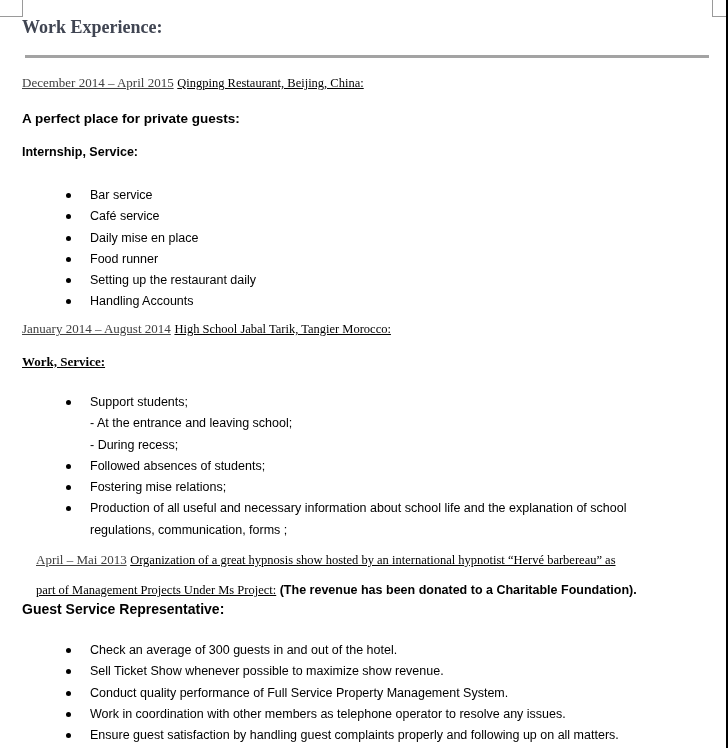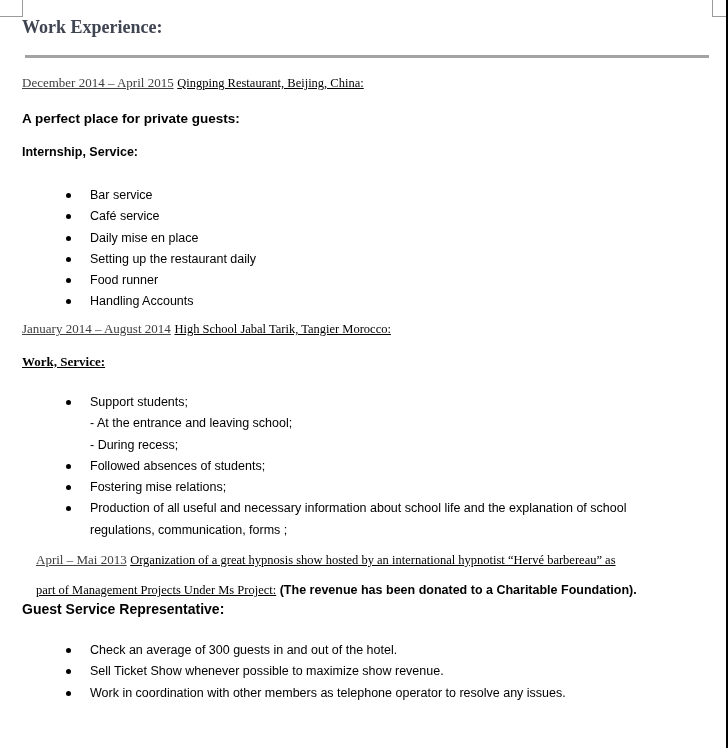--- a/index.html
+++ b/index.html
@@ -138,22 +138,22 @@
     <span class="date">December 2014 – April 2015</span>
     <span class="org">Qingping Restaurant, Beijing, China:</span>
   </div>
   <div class="subhead bold-sans" style="top:111px; font-size:13.5px;">A perfect place for private guests:</div>
   <div class="subhead bold-sans" style="top:145px; font-size:12.5px;">Internship, Service:</div>
 
   <ul class="bullets" style="top:177px;">
     <li><span class="dot"></span><span>Bar service</span></li>
     <li><span class="dot"></span><span>Café service</span></li>
     <li><span class="dot"></span><span>Daily mise en place</span></li>
+    <li><span class="dot"></span><span>Food runner</span></li>
     <li><span class="dot"></span><span>Setting up the restaurant daily</span></li>
-    <li><span class="dot"></span><span>Food runner</span></li>
     <li><span class="dot"></span><span>Handling Accounts</span></li>
   </ul>
 
   <div class="entry-line" style="top:321px;text-align:center;">
     <span class="date">January 2014 – August 2014</span>
     <span class="org">High School Jabal Tarik, Tangier Morocco:</span>
   </div>
   <div class="subhead bold-serif" style="top:354px; font-size:13px;text-decoration:underline;">Work, Service:</div>
 
   <ul class="bullets" style="top:384px;">
@@ -176,16 +176,18 @@
     <div style="white-space:nowrap;">
       <span class="org">part of  Management  Projects Under Ms Project:</span>
       <span class="bold-sans" style="font-size:12.5px;">(The revenue has been donated to a Charitable Foundation).</span>
     </div>
   </div>
   <div class="subhead bold-sans" style="top:601px; font-size:14px;">Guest Service Representative:</div>
 
   <ul class="bullets" style="top:632px;">
     <li><span class="dot"></span><span>Check an average of 300  guests in and out of the hotel.</span></li>
     <li><span class="dot"></span><span>Sell Ticket Show whenever possible to maximize show revenue.</span></li>
+    <li><span class="dot"></span><span>Conduct quality performance of Full Service Property Management System.</span></li>
     <li><span class="dot"></span><span>Work in coordination with other members as telephone operator to resolve any issues.</span></li>
+    <li><span class="dot"></span><span>Ensure guest satisfaction by handling guest complaints properly and following up on all matters.</span></li>
   </ul>
 </div>
 <div class="right-border"></div>
 
 </body></html>

